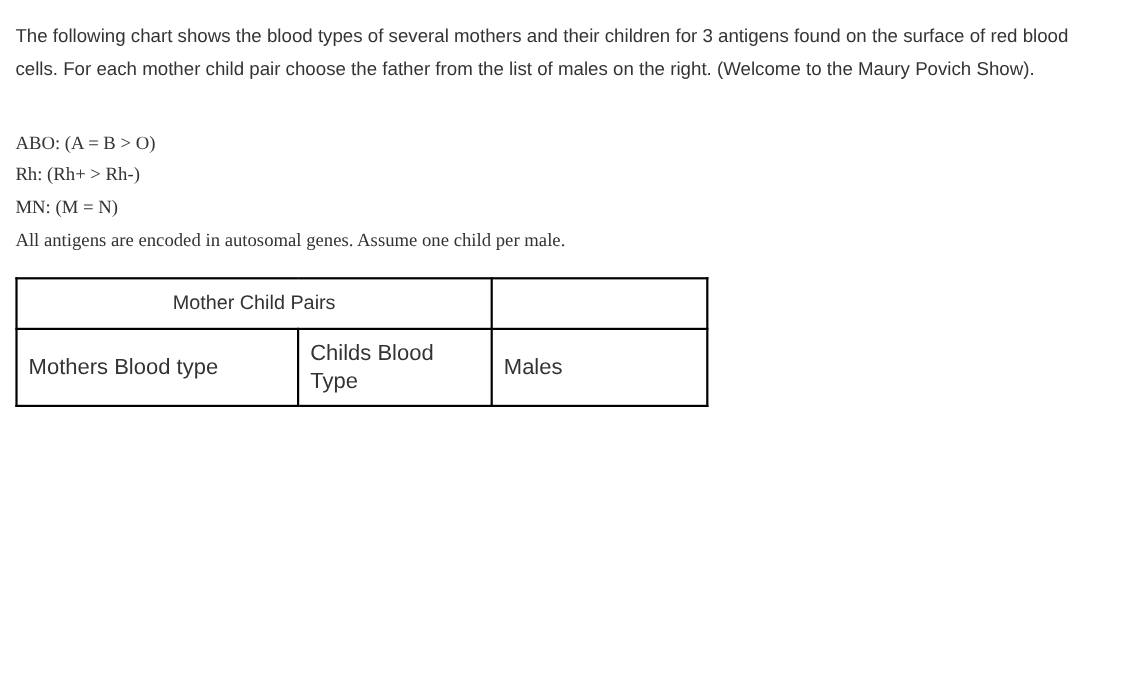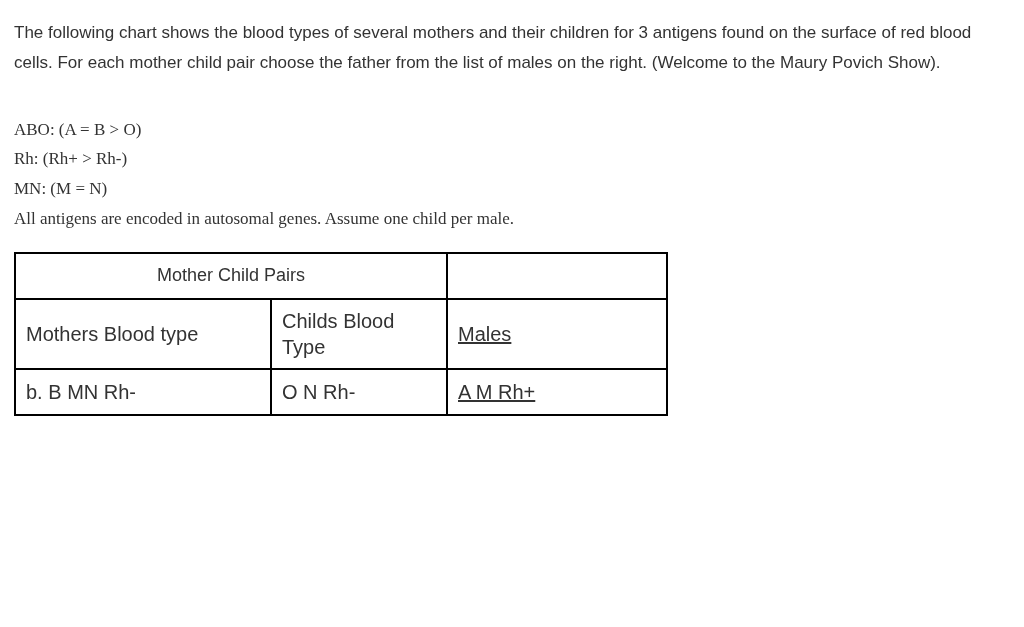--- a/index.html
+++ b/index.html
@@ -44,22 +44,21 @@
       text-align: center;
       font-size: 18px;
     }
     .col-mother {
       width: 256px;
     }
     .col-child {
       width: 176px;
     }
     .col-male {
-      width: 220px;
-      text-decoration: underline;
+      width: 196px;
     }
     .empty-header {
       
     }
   </style>
 </head>
 <body>
 
 <div class="intro">The following chart shows the blood types of several mothers and their children for 3 antigens found on the surface of red blood cells.  For each mother child pair choose the father from the list of males on the right. (Welcome to the Maury Povich Show).</div>
 
@@ -74,19 +73,14 @@
   <tbody>
       <tr>
     <td colspan="2" class="header-span">Mother Child Pairs</td>
     <td class="col-male empty-header"></td>
   </tr>
   <tr>
     <td class="col-mother">Mothers Blood type</td>
     <td class="col-child">Childs Blood Type</td>
     <td class="col-male">Males</td>
   </tr>
-  <tr>
-    <td class="col-mother">b. B  MN Rh-</td>
-    <td class="col-child">O   N  Rh-</td>
-    <td class="col-male">A  M   Rh+</td>
-  </tr>
 </tbody>
   </table>
 
 </body></html>

